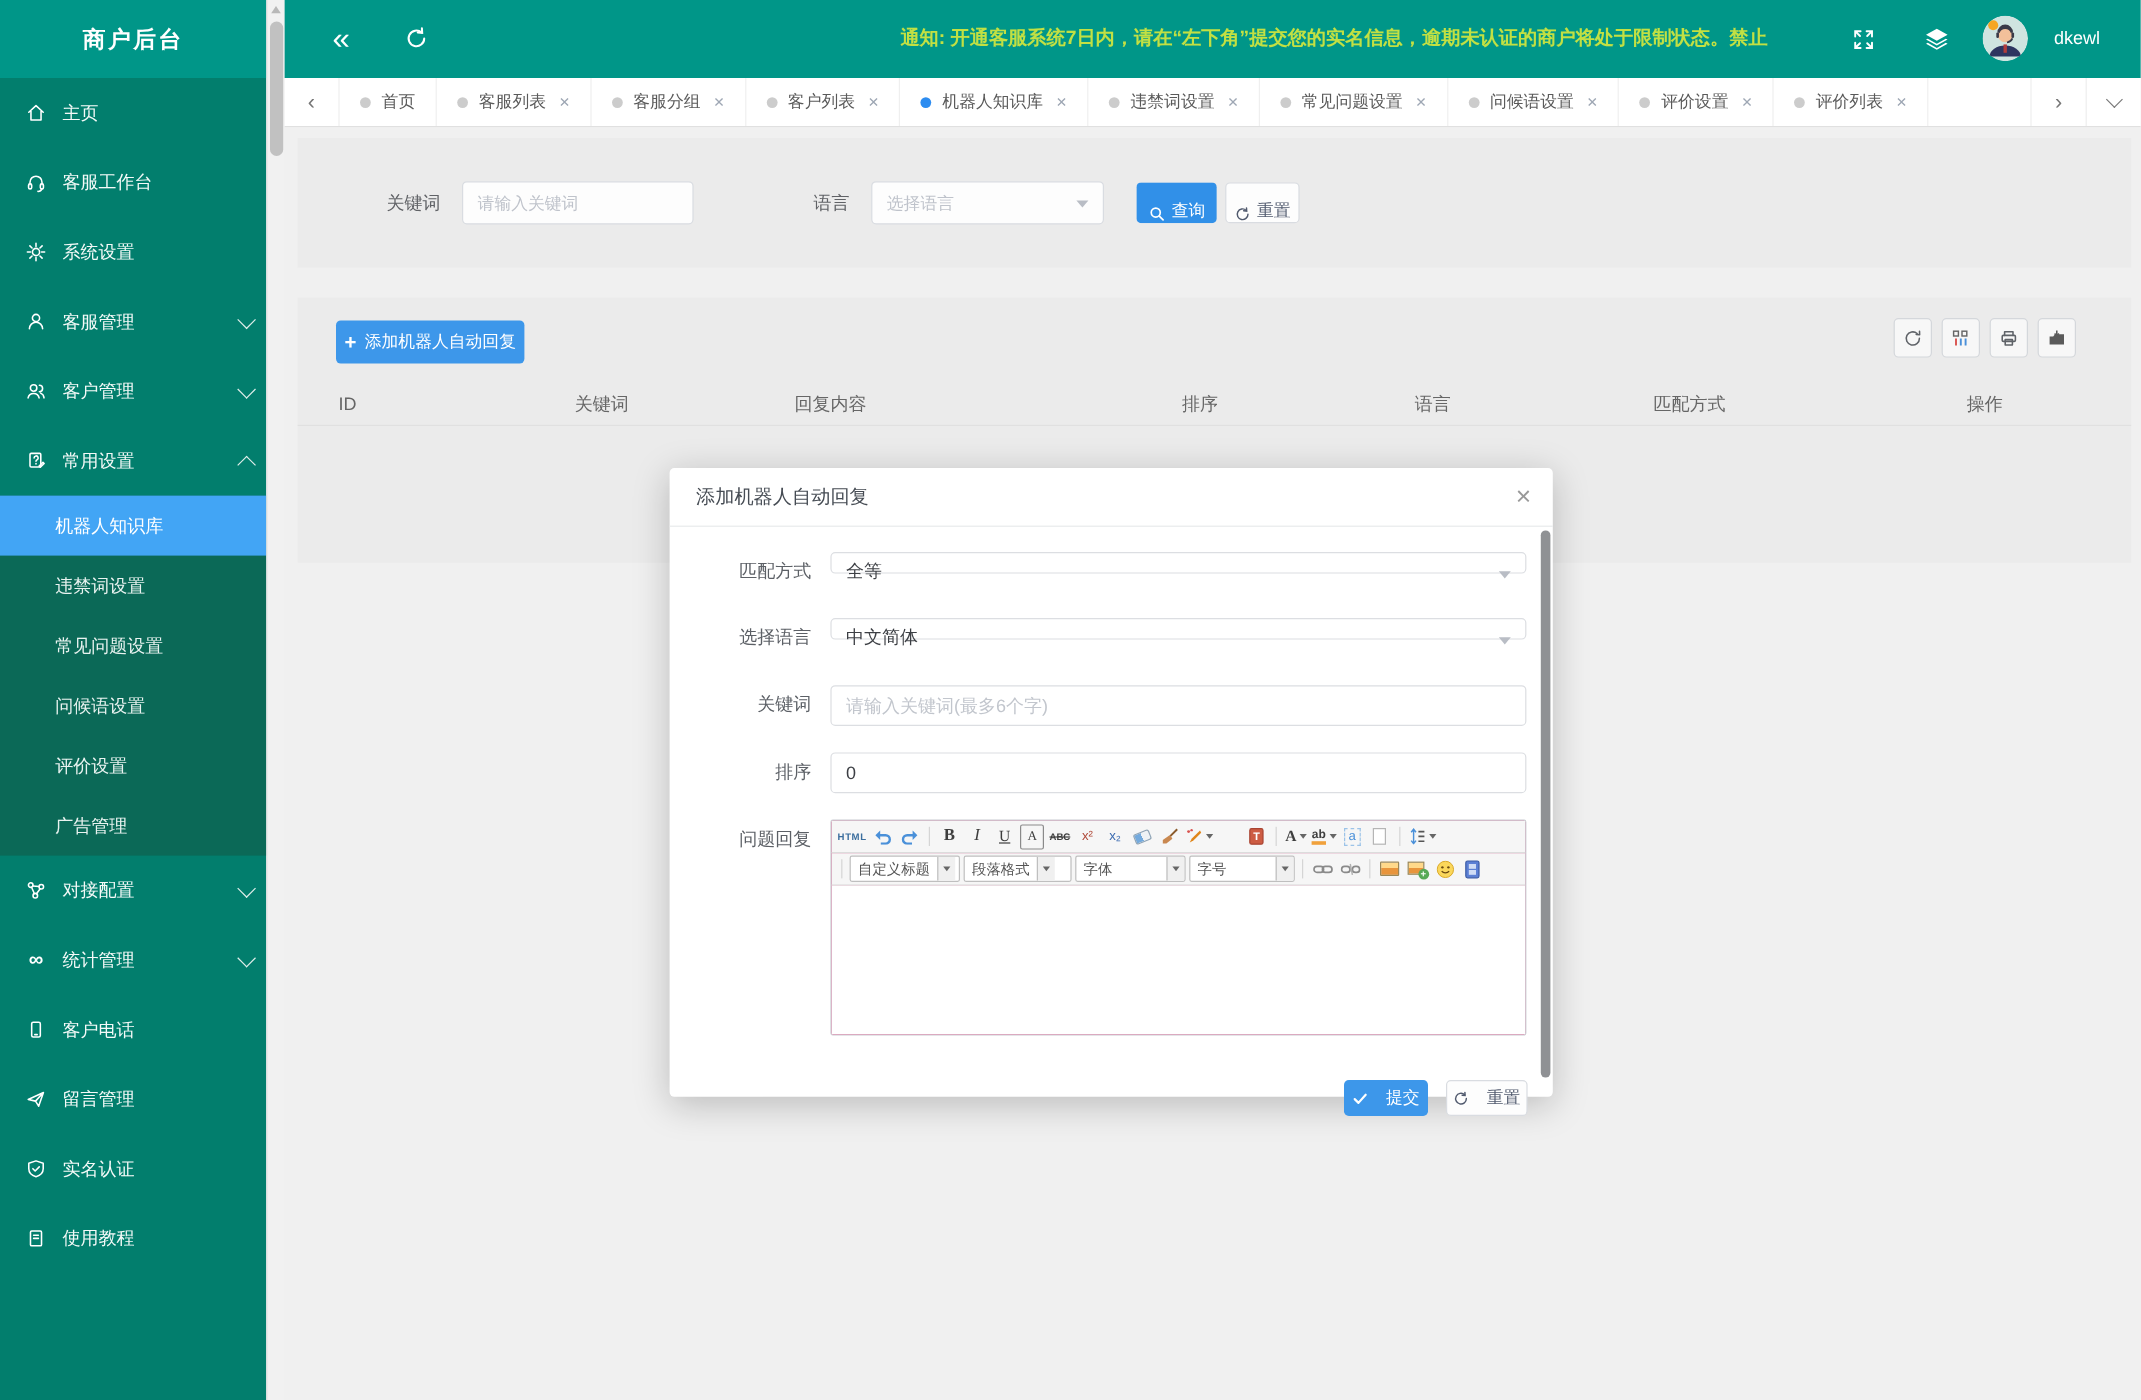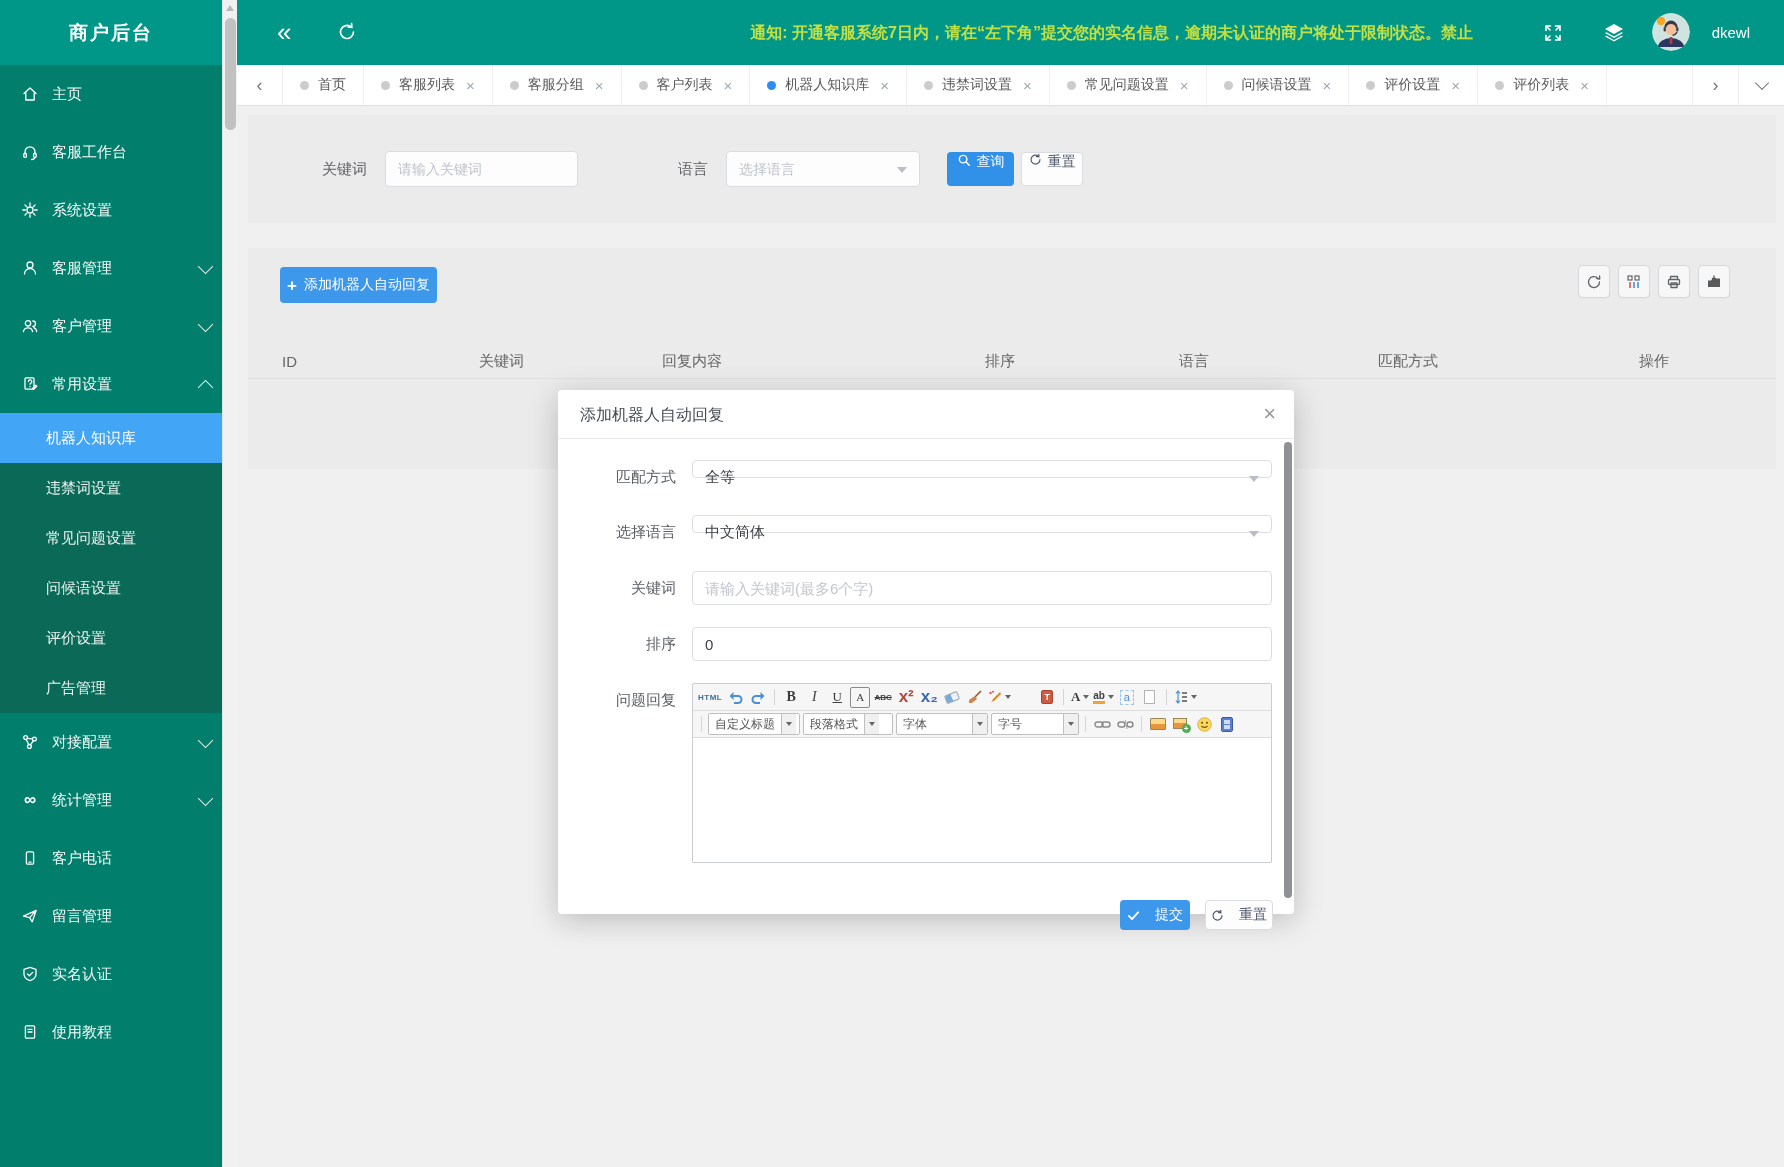--- a/index.html
+++ b/index.html
@@ -64,38 +64,38 @@
   .filter-inner { display:flex; align-items:center; height:100%; padding-left:74px; }
   .f-label { color:#606266; font-size:15px; }
   .f-input { width:193px; height:36px; margin-left:18px; border:1px solid #d9dce1; border-radius:4px;
     background:#fdfdfd; padding:0 12px; font-size:14px; color:#333; outline:none; font-family:inherit; }
   .f-input::placeholder { color:#bfc3cb; }
   .lang-label { margin-left:100px; }
   .f-select { position:relative; width:194px; height:36px; margin-left:18px; border:1px solid #d9dce1; border-radius:4px;
     background:#fdfdfd; padding:0 12px; font-size:14px; color:#bfc3cb; line-height:34px; cursor:pointer; }
   .sel-arrow { position:absolute; right:12px; top:15px; width:0; height:0;
     border-left:5px solid transparent; border-right:5px solid transparent; border-top:6px solid #b9bdc5; }
-  .btn { display:inline-flex; align-items:flex-start; justify-content:center; gap:6px; border-radius:4px;
+  .btn { display:inline-flex; align-items:flex-end; justify-content:center; gap:6px; border-radius:4px;
     font-size:14px; cursor:pointer; border:1px solid transparent; font-family:inherit; }
   .btn-primary { background:#3190e8; color:#fff; }
   .btn-plain { background:#fdfdfd; color:#515a6e; border-color:#d9dce1; }
   .f-search { width:67px; height:34px; margin-left:27px; }
   .f-reset { width:62px; height:34px; margin-left:7px; }
 
   
   .table-card { position:absolute; left:248px; top:248px; width:1528px; height:221px; background:#ebebeb; z-index:1; }
   .add-btn { position:absolute; left:32px; top:19px; width:157px; height:36px; background:#3d97ea; color:#fff;
     border:none; border-radius:4px; font-size:14px; display:flex; align-items:center; justify-content:center; gap:7px; cursor:pointer; font-family:inherit; }
   .add-btn .plus { font-size:17px; font-weight:bold; line-height:1; }
   .card-tools { position:absolute; right:46px; top:17px; display:flex; gap:8px; }
   .tool-btn { width:32px; height:33px; background:#f7f7f7; border:1px solid #d4d7db; border-radius:4px;
     display:flex; align-items:center; justify-content:center; cursor:pointer; }
   .thead { position:absolute; left:0; top:73px; width:100%; height:34px; display:grid;
     grid-template-columns:197px 183px 323px 194px 199px 261px 1fr; padding-left:34px; align-items:center;
-    color:#666; font-size:15px; border-bottom:1px solid #e0e0e0;margin-top:24px; }
+    color:#666; font-size:15px; border-bottom:1px solid #e0e0e0; }
 
   
   .modal { position:absolute; left:558px; top:390px; width:736px; height:524px; background:#fff;
     border-radius:4px; box-shadow:0 6px 30px rgba(0,0,0,.22); z-index:20; }
   .modal-header { height:49px; border-bottom:1px solid #e8eaec; position:relative; }
   .modal-title { position:absolute; left:22px; top:0; line-height:49px; font-size:16px; color:#464c54; }
   .modal-close { position:absolute; right:18px; top:11px; font-size:22px; color:#999; cursor:pointer; line-height:26px; }
   .m-row { position:absolute; left:0; width:100%; }
   .m-label { position:absolute; left:10px; width:108px; text-align:right; color:#5c6066; font-size:15px; line-height:34px; }
   .m-control { position:absolute; left:134px; width:580px; height:34px; }
@@ -117,21 +117,21 @@
     border-radius:2px; color:#3e3e3e; }
   .e-sep { width:1px; height:16px; background:#d5d5d5; margin:0 3px; }
   .e-caret { width:0; height:0; border-left:3.5px solid transparent; border-right:3.5px solid transparent;
     border-top:4px solid #666; margin-left:3px; }
   .t-html { font-size:8px; font-weight:bold; color:#3b6e9e; letter-spacing:.5px; }
   .t-b { font-family:"Liberation Serif", serif; font-weight:bold; font-size:14px; }
   .t-i { font-family:"Liberation Serif", serif; font-style:italic; font-size:14px; }
   .t-u { font-family:"Liberation Serif", serif; font-size:13px; text-decoration:underline; }
   .t-abox { font-family:"Liberation Serif", serif; font-size:11px; border:1px solid #8a8a8a; padding:0 2px; line-height:13px; }
   .t-abc { font-size:8px; font-weight:bold; text-decoration:line-through; }
-  .t-supsub { font-size:17px; font-weight:bold; }
+  .t-supsub { font-size:11px; font-weight:normal; }
   .t-sup2 { color:#b04a3a; } .t-sub2 { color:#3a6ab0; }
   .eraser { width:14px; height:9px; border:1px solid #8ea3b5; border-radius:2px;
     background:linear-gradient(90deg,#74aadd 48%, #eef2f5 48%); transform:rotate(-22deg); }
   .t-quote { font-family:"Liberation Serif", serif; font-weight:bold; font-size:13px; letter-spacing:-1px; color:#444;margin-top:44px; }
   .paste { width:12px; height:14px; background:#cd5c43; border:1px solid #a94432; border-radius:2px;
     color:#fff; font-size:9px; font-weight:bold; display:flex; align-items:center; justify-content:center; }
   .t-A { font-size:13px; font-weight:bold; font-family:"Liberation Serif", serif; }
   .hl-ab { font-size:10px; font-weight:bold; border-bottom:3px solid #f0a13c; line-height:11px; }
   .anchor-a { font-size:11px; color:#4a90d9; border:1px dashed #9cc3e8; padding:0 3px; line-height:13px; }
   .blankpage { width:11px; height:14px; background:#fff; border:1px solid #b5b5b5; }

